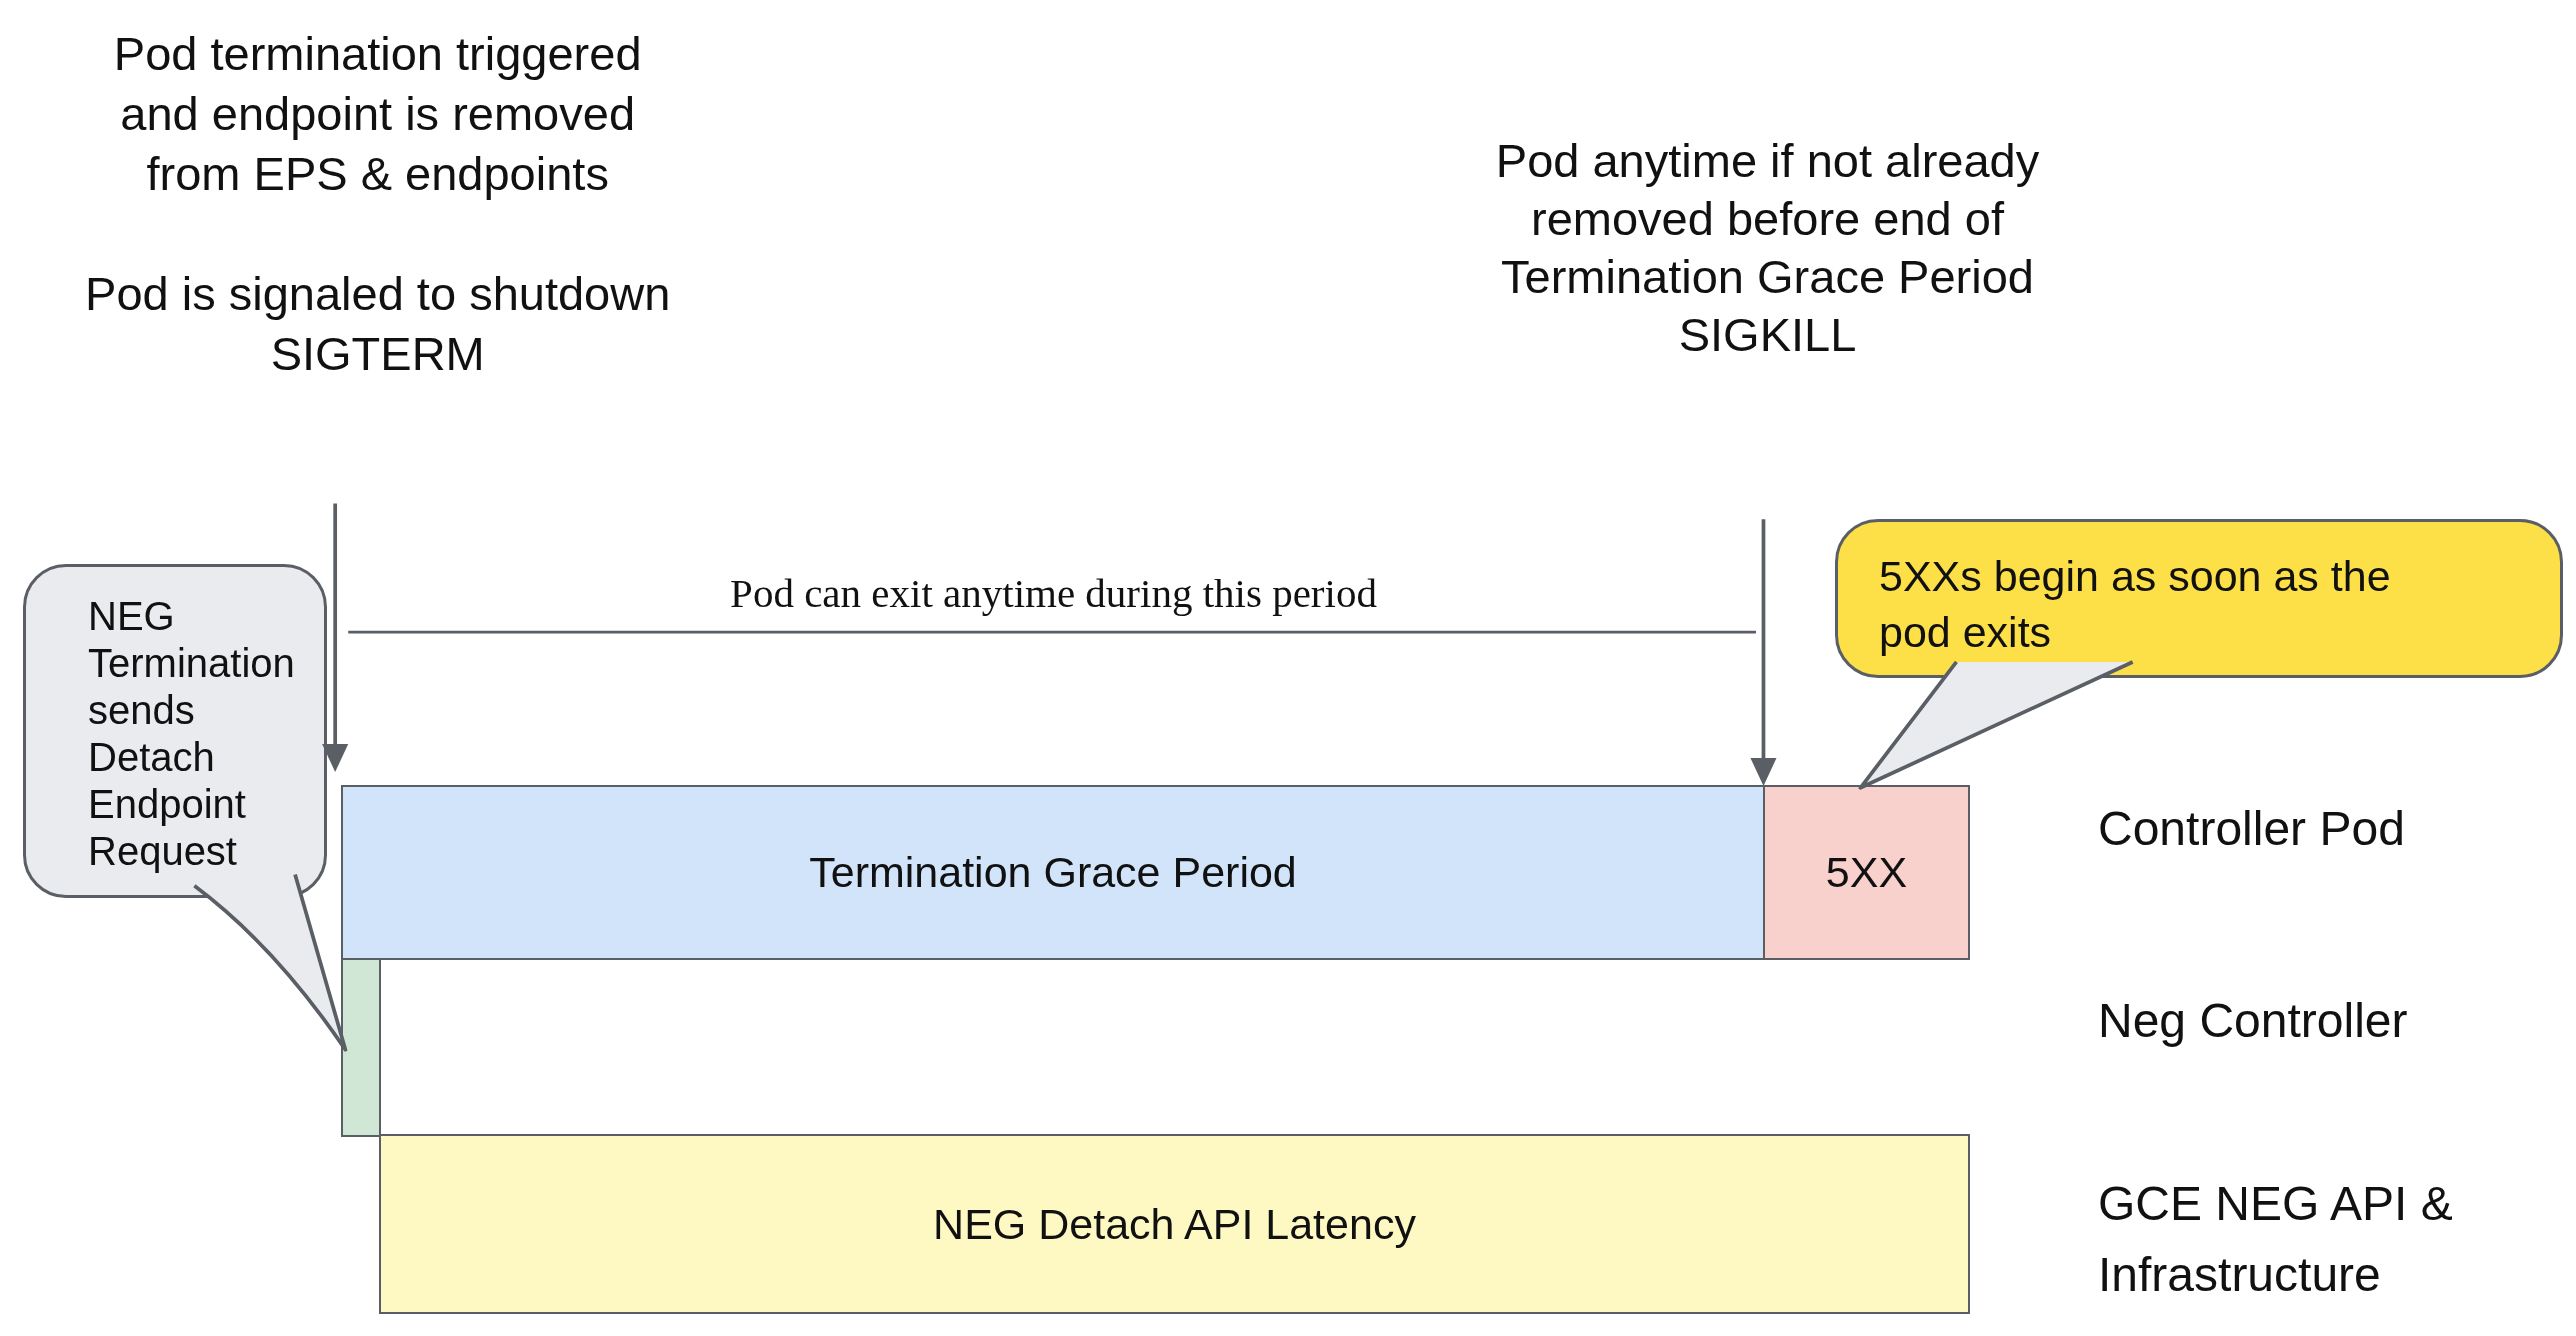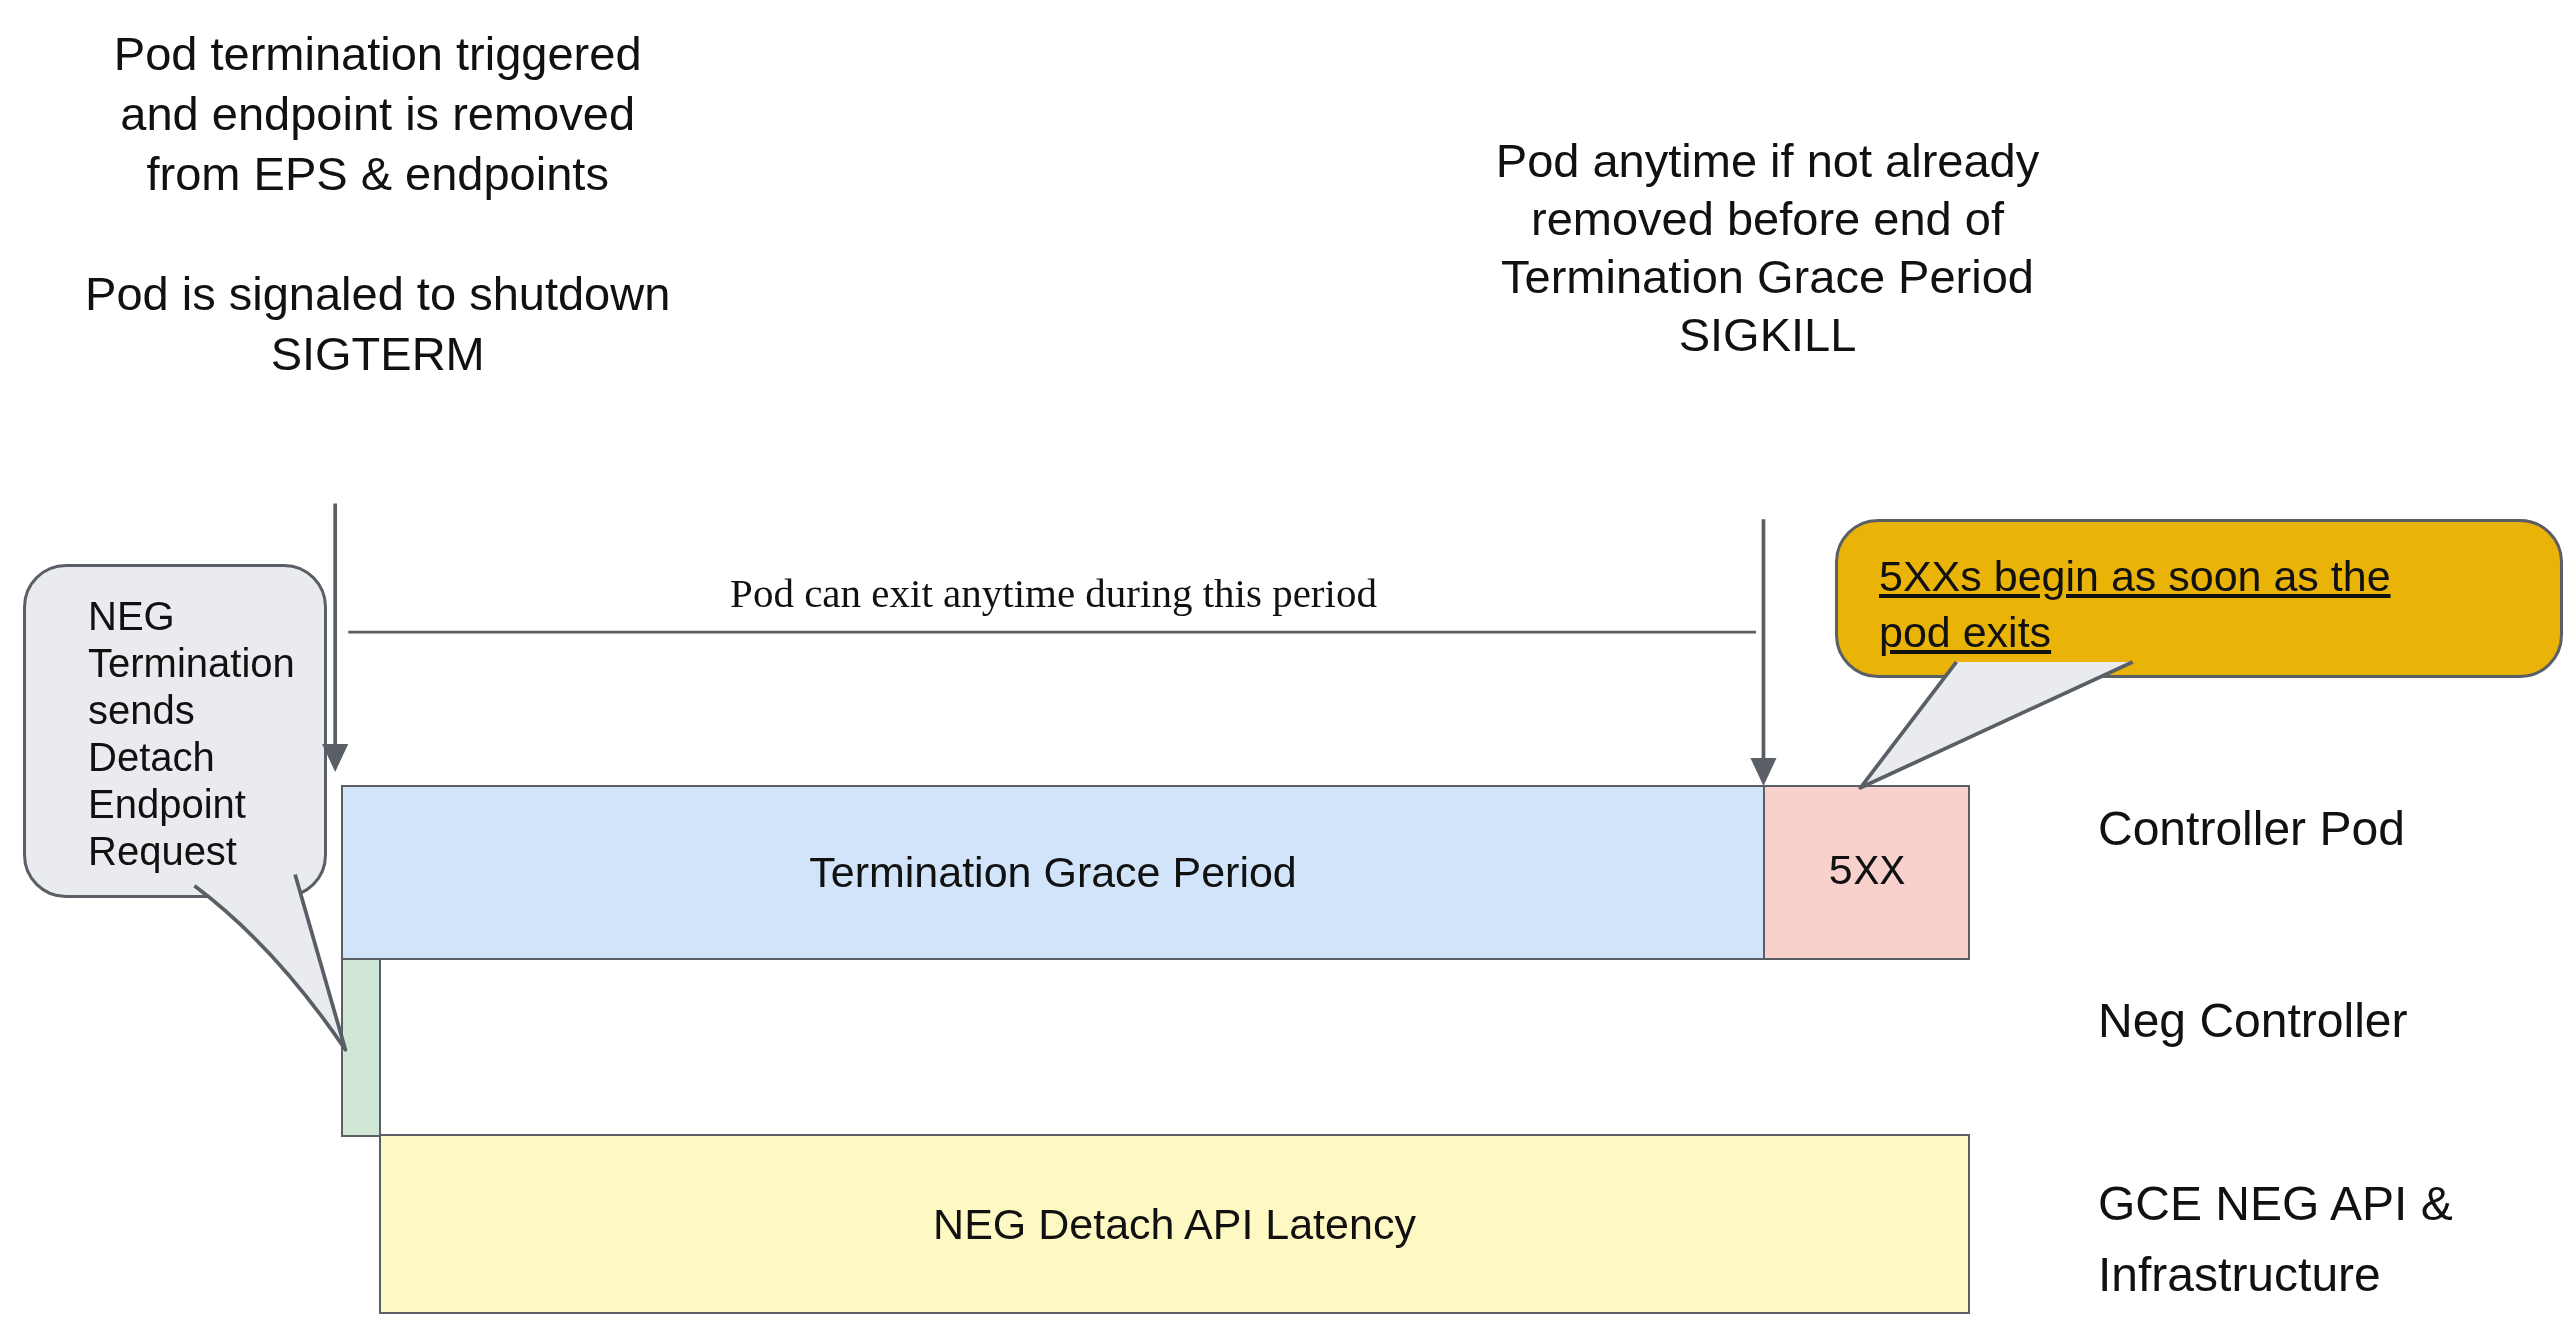--- a/index.html
+++ b/index.html
@@ -43,21 +43,21 @@
   .bar {
     border: 2.8px solid #5a5f66;
     box-sizing: border-box;
     display: flex;
     align-items: center;
     justify-content: center;
     font-size: 43px;
     color: #111111;
   }
   .bar-grace  { left: 341px;  top: 785px;  width: 1424px; height: 175px; background: #d2e4fa; }
-  .bar-5xx    { left: 1763px; top: 785px;  width: 207px;  height: 175px; background: #f8d1cc; font-family: Liberation Mono, monospace; }
+  .bar-5xx    { left: 1763px; top: 785px;  width: 207px;  height: 175px; background: #f8d1cc; }
   .bar-detach { left: 341px;  top: 958px; width: 40px;   height: 179px; background: #d0e7d5; }
   .bar-api    { left: 379px;  top: 1134px; width: 1591px; height: 180px; background: #fceec1; }
 
   
   .lane-label { font-size: 48px; line-height: 58px; color: #111111; white-space: nowrap; }
   .lane-label-multi { line-height: 71px; }
 
   
   .overlay { left: 0; top: 0; pointer-events: none; }
 </style>
@@ -86,21 +86,21 @@
 
   <div class="abs bubble bubble-left" style="background-color: rgb(233, 235, 238);">
     <div>NEG</div>
     <div>Termination</div>
     <div>sends</div>
     <div>Detach</div>
     <div>Endpoint</div>
     <div>Request</div>
   </div>
 
-  <div class="abs bubble bubble-right" style="background-color: #eab308; text-decoration: underline;">
+  <div class="abs bubble bubble-right" style="background-color: #fde047;">
     <div>5XXs begin as soon as the</div>
     <div>pod exits</div>
   </div>
 
   <div class="abs bar bar-grace" style="background-color: rgb(210, 228, 250);">
     <span>Termination Grace Period</span>
   </div>
   <div class="abs bar bar-5xx" style="background-color: rgb(248, 209, 204);">
     <span>5XX</span>
   </div>

